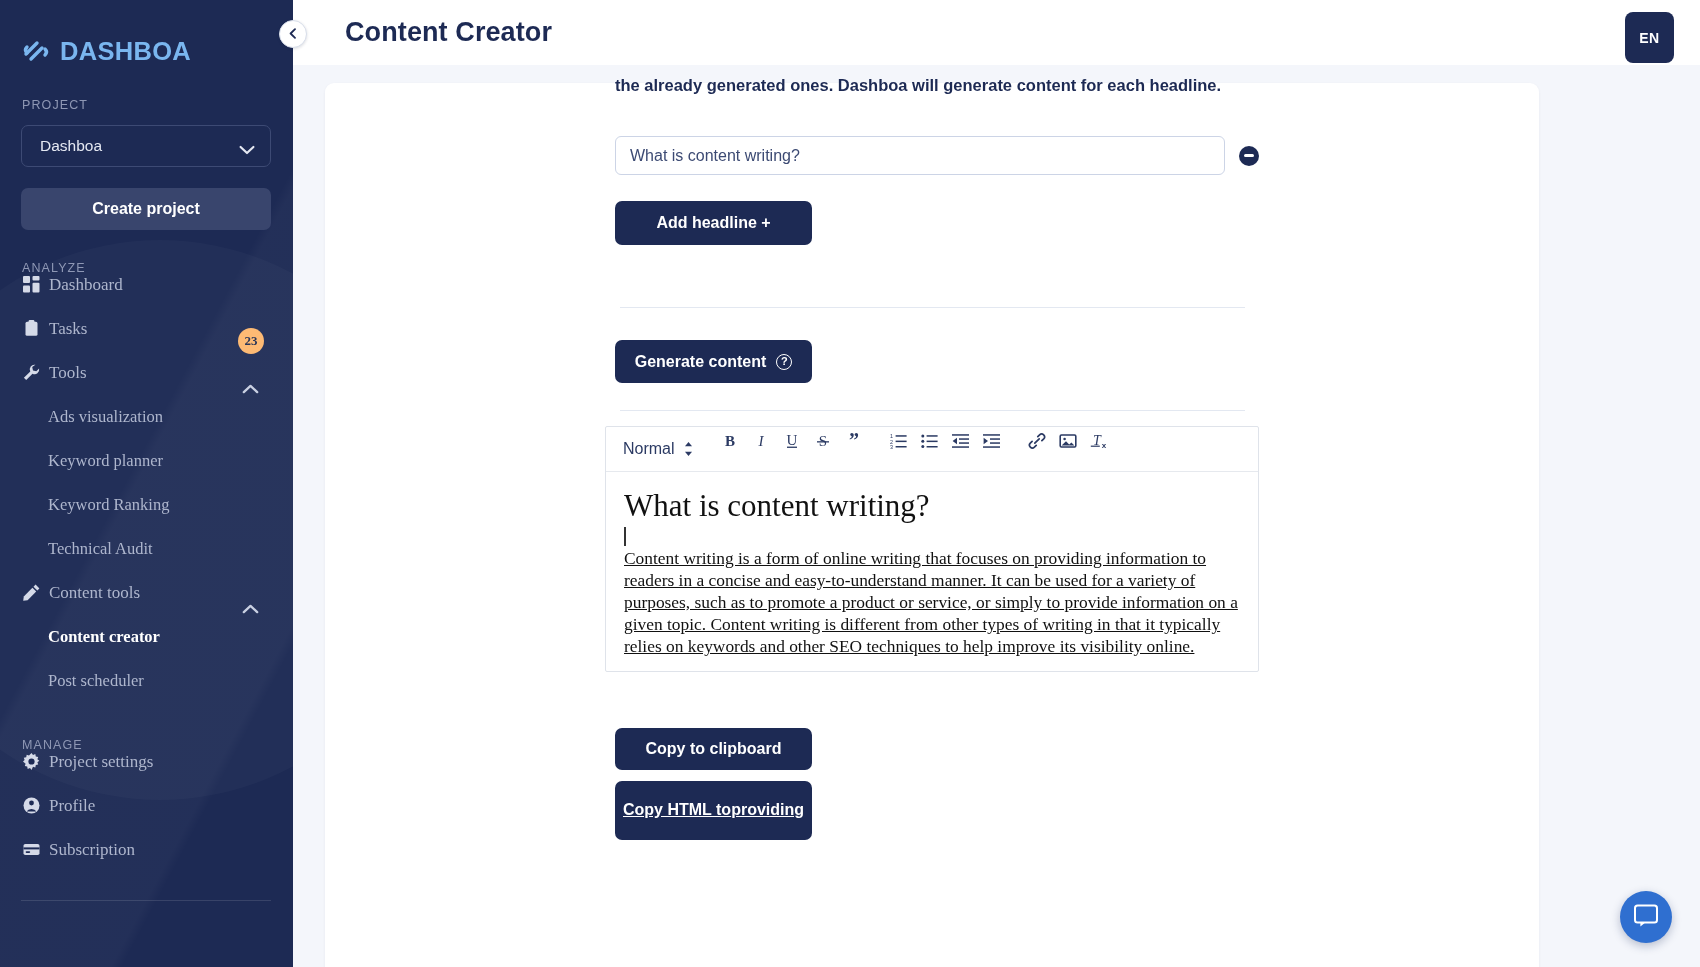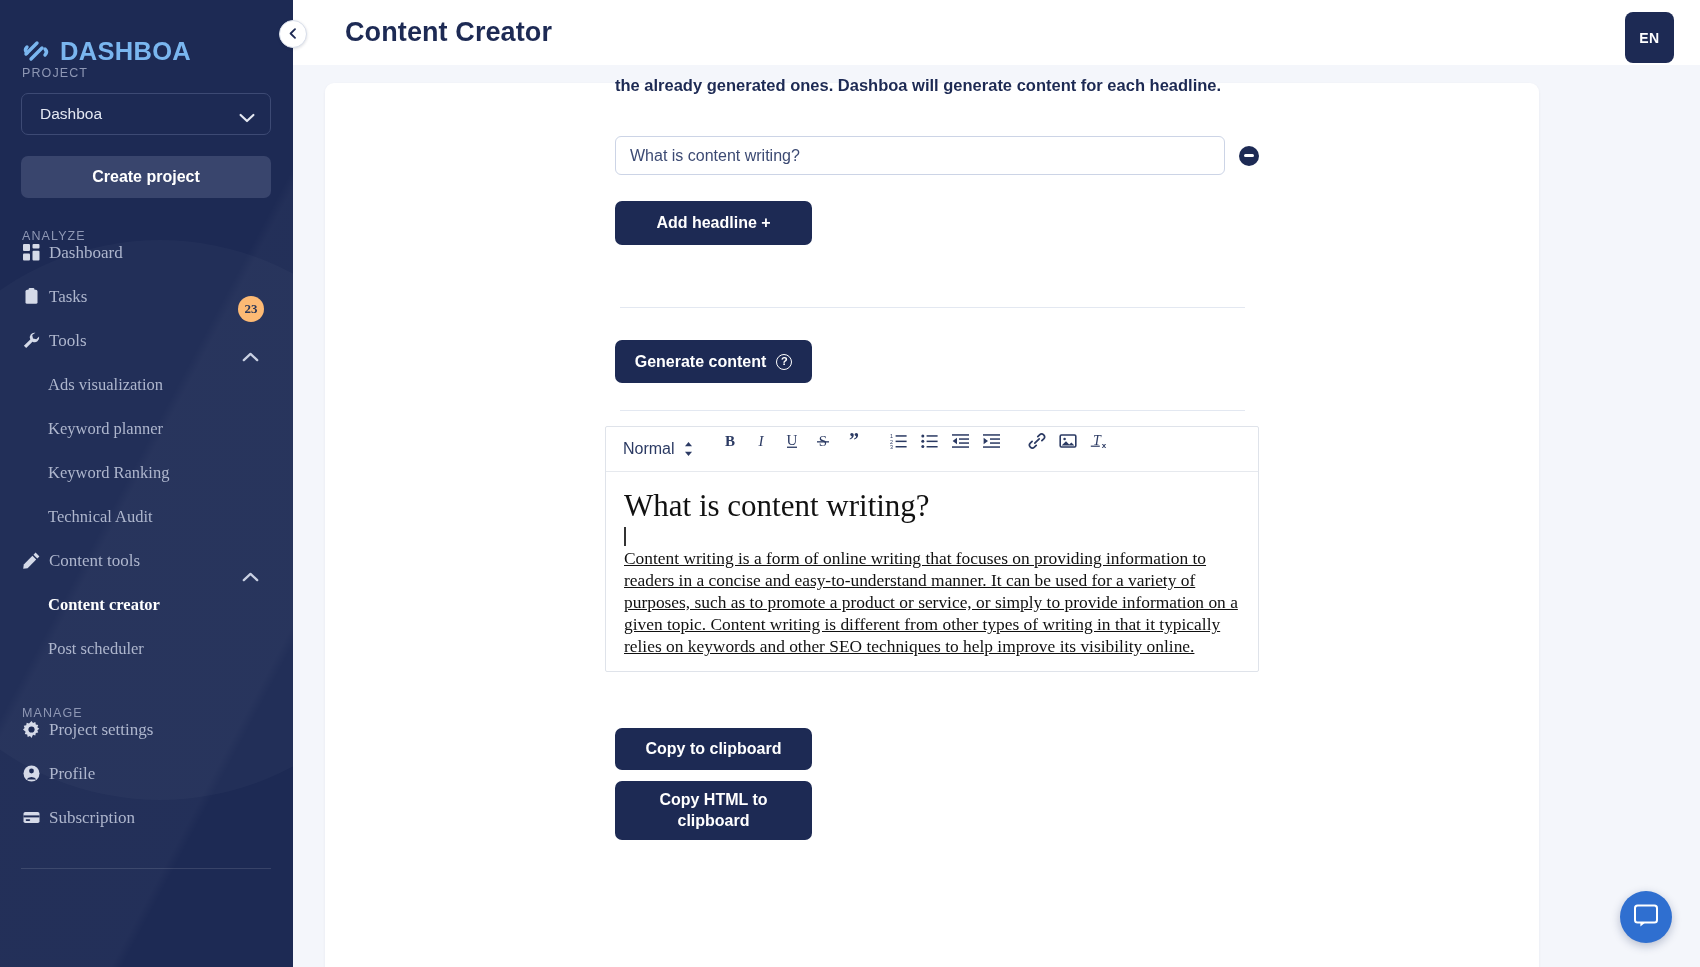--- a/index.html
+++ b/index.html
@@ -44,21 +44,21 @@
   .logo-text {
     font-size: 25.5px; font-weight: 700; letter-spacing: 0.3px;
     color: #7ab6ef;
   }
 
   .sec-label {
     font-size: 12.5px; letter-spacing: 1.1px;
     color: #8e97b4; padding: 0 0 0 22px;
     text-transform: uppercase;
   }
-  .sec-project { }
+  .sec-project { margin-top: 32px; }
 
   .project-select {
     margin: 13px 22px 0 21px;
     height: 42px;
     border: 1px solid #3d4a74;
     border-radius: 7px;
     display: flex; align-items: center; justify-content: space-between;
     padding: 0 15px 0 18px;
     font-size: 15.5px; color: #e4e8f2;
   }
@@ -290,22 +290,23 @@
   }
 
   .copy-btn {
     position: absolute; left: 290px; top: 645px;
     width: 197px; height: 42px;
   }
   .copy-html-btn {
     position: absolute; left: 290px; top: 698px;
     width: 197px; height: 59px;
     line-height: 1.28;
-    flex-direction: column;
+    flex-direction: row;
     gap: 0;
+    text-decoration: underline;
   }
   .copy-html-btn span { display: block; }
 
   .chat-widget {
     position: absolute;
     right: 28px; bottom: 24px;
     width: 52px; height: 52px;
     border-radius: 50%;
     background: #2f6fd0;
     display: flex; align-items: center; justify-content: center;
@@ -613,21 +614,21 @@
               <div class="doc-h1">What is content writing?</div>
               <div class="doc-caret-line"></div>
               <p class="doc-p">Content writing is a form of online writing that focuses on providing information to readers in a concise and easy-to-understand manner. It can be used for a variety of purposes, such as to promote a product or service, or simply to provide information on a given topic. Content writing is different from other types of writing in that it typically relies on keywords and other SEO techniques to help improve its visibility online.</p>
             </div>
           </div>
 
           <button class="btn-primary copy-btn">Copy to clipboard</button>
 
           <button class="btn-primary copy-html-btn">
             <span>Copy HTML to</span>
-            <span>clipboard</span>
+            <span>providing</span>
           </button>
 
         </div>
       </section>
     </div>
 
     <div class="chat-widget">
       <span>
         <svg viewBox="0 0 26 26" xmlns="http://www.w3.org/2000/svg">
           <rect x="2" y="3.6" width="22" height="17" rx="2.6" fill="none" stroke="#fff" stroke-width="2"></rect>

